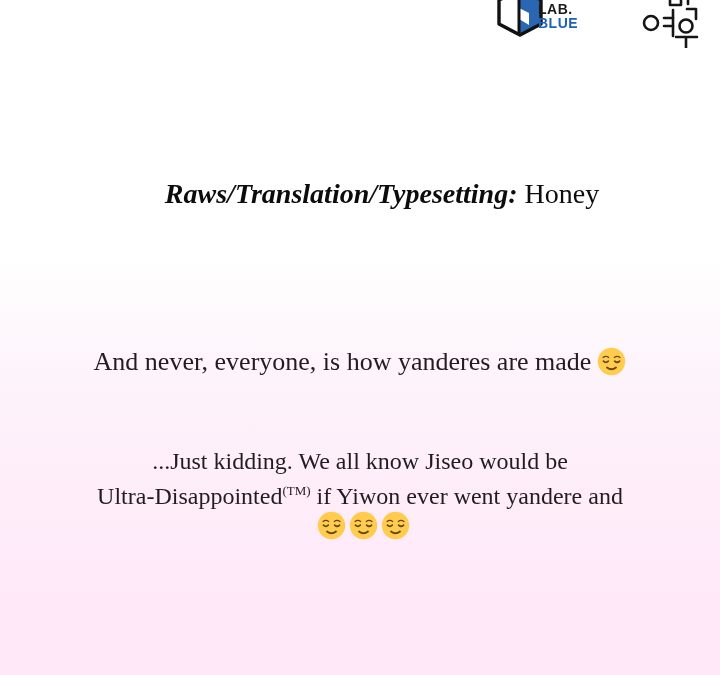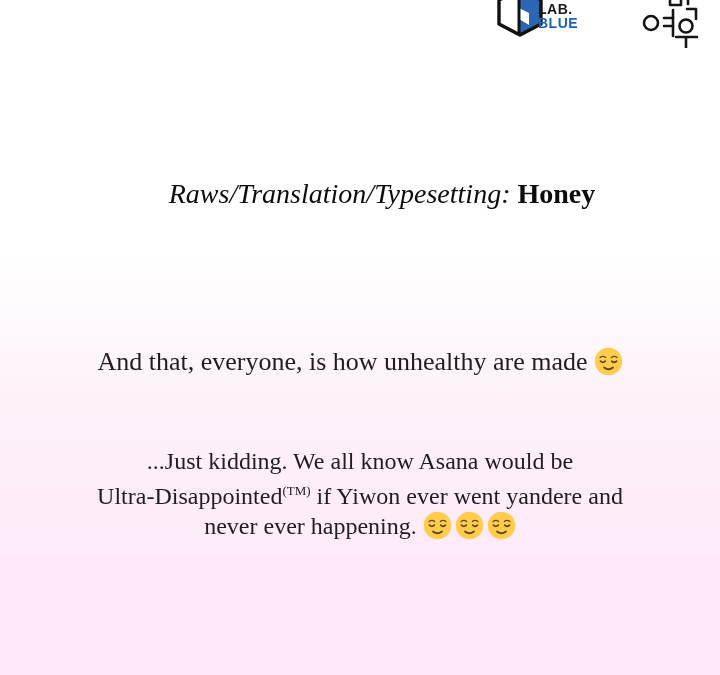--- a/index.html
+++ b/index.html
@@ -21,22 +21,22 @@
   .lab-line1{font-size:14px;color:#1a1a1a;letter-spacing:.5px;}
   .lab-line2{font-size:14px;letter-spacing:.5px;}
 
   .fox-logo{position:absolute;left:640px;top:-8px;width:60px;height:56px;}
 
   
   .credits{
     position:absolute;left:0;top:175px;width:720px;
     text-align:center;font-size:28px;line-height:37px;color:#0c0c0c;
   }
-  .credits .label{font-weight:normal;font-style:italic;margin-left:44px;}
-  .credits .value{font-weight:bold;}
+  .credits .label{font-weight:bold;font-style:italic;margin-left:44px;}
+  .credits .value{font-weight:normal;}
 
   
   .note-one{
     position:absolute;left:0;top:347px;width:720px;
     text-align:center;font-size:26px;color:#211d1f;
   }
   .note-para{
     position:absolute;left:0;top:446px;width:720px;
     text-align:center;font-size:24px;line-height:30px;color:#211d1f;
   }
@@ -86,37 +86,37 @@
     </g>
   </svg>
 
   <div class="credits">
     <div>
       <span class="label">Raws/Translation/Typesetting:</span><span class="value"> Honey</span>
     </div>
   </div>
 
   <div class="note-one">
-    <span>And that, everyone, is how unhealthy are made</span><span class="emoji"><svg viewBox="0 0 36 36">
+    <span>And never, everyone, is how yanderes are made</span><span class="emoji"><svg viewBox="0 0 36 36">
           <circle cx="18" cy="18" r="17" fill="#FFCC4D"></circle>
           <path d="M7.5,13 Q11,10.2 14.5,13" stroke="#65471B" stroke-width="1.6" fill="none" stroke-linecap="round"></path>
           <path d="M21.5,13 Q25,10.2 28.5,13" stroke="#65471B" stroke-width="1.6" fill="none" stroke-linecap="round"></path>
           <path d="M8,17.5 Q11,20.5 14,17.5" stroke="#65471B" stroke-width="2.2" fill="none" stroke-linecap="round"></path>
           <path d="M22,17.5 Q25,20.5 28,17.5" stroke="#65471B" stroke-width="2.2" fill="none" stroke-linecap="round"></path>
           <path d="M12.5,25.5 Q18,30 23.5,25.5" stroke="#65471B" stroke-width="2.4" fill="none" stroke-linecap="round"></path>
         </svg></span>
   </div>
 
   <div class="note-para">
-    <div>...Just kidding. We all know Asana would be</div>
+    <div>...Just kidding. We all know Jiseo would be</div>
     <div>
       <span>Ultra-Disappointed</span><span class="tm-sup">(TM)</span><span> if Yiwon ever went yandere and</span>
     </div>
     <div>
-      <span>never ever happening.</span><span class="emoji"><svg viewBox="0 0 36 36">
+      <span class="emoji"><svg viewBox="0 0 36 36">
             <circle cx="18" cy="18" r="17" fill="#FFCC4D"></circle>
             <path d="M7.5,13 Q11,10.2 14.5,13" stroke="#65471B" stroke-width="1.6" fill="none" stroke-linecap="round"></path>
             <path d="M21.5,13 Q25,10.2 28.5,13" stroke="#65471B" stroke-width="1.6" fill="none" stroke-linecap="round"></path>
             <path d="M8,17.5 Q11,20.5 14,17.5" stroke="#65471B" stroke-width="2.2" fill="none" stroke-linecap="round"></path>
             <path d="M22,17.5 Q25,20.5 28,17.5" stroke="#65471B" stroke-width="2.2" fill="none" stroke-linecap="round"></path>
             <path d="M12.5,25.5 Q18,30 23.5,25.5" stroke="#65471B" stroke-width="2.4" fill="none" stroke-linecap="round"></path>
           </svg></span><span class="emoji"><svg viewBox="0 0 36 36">
             <circle cx="18" cy="18" r="17" fill="#FFCC4D"></circle>
             <path d="M7.5,13 Q11,10.2 14.5,13" stroke="#65471B" stroke-width="1.6" fill="none" stroke-linecap="round"></path>
             <path d="M21.5,13 Q25,10.2 28.5,13" stroke="#65471B" stroke-width="1.6" fill="none" stroke-linecap="round"></path>

